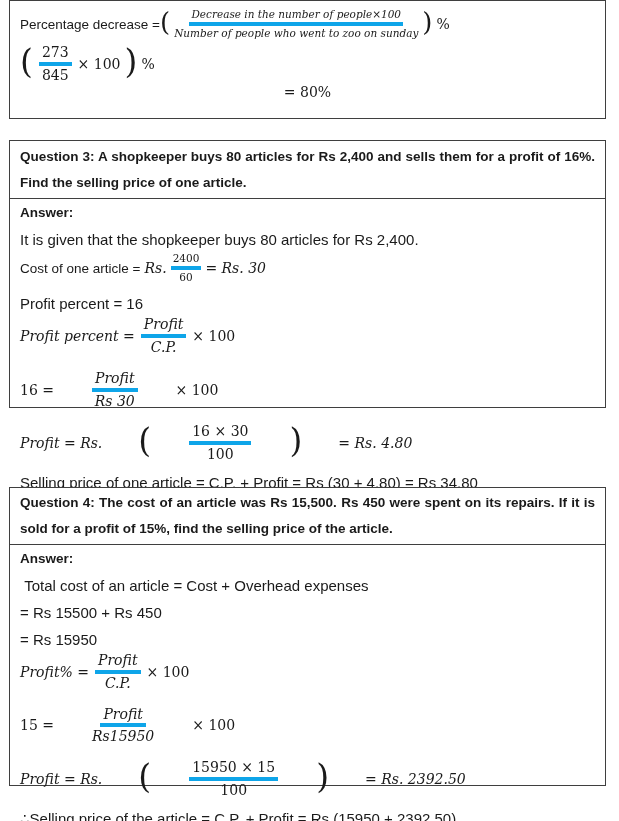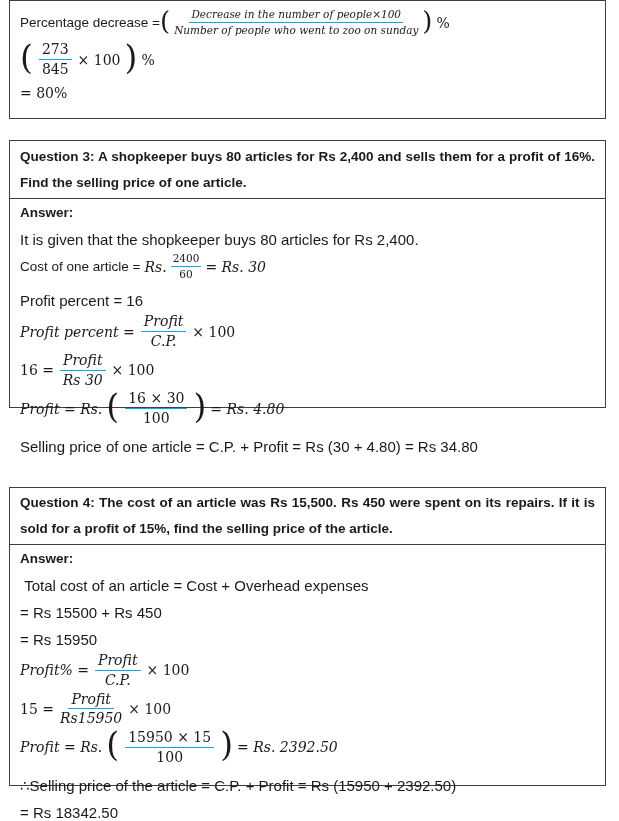--- a/index.html
+++ b/index.html
@@ -15,36 +15,36 @@
   .divider{border-top:1px solid #3f3f3f;height:0;margin:0;}
   .answer-section{padding:0 10px 6px;}
   .answer-label{font-family:"Liberation Sans",sans-serif;font-size:13.5px;font-weight:bold;margin-top:6px;}
   .pline{font-family:"Liberation Sans",sans-serif;font-size:15px;line-height:15px;
          white-space:pre-wrap;margin-top:12px;}
   .line{display:flex;align-items:center;flex-wrap:nowrap;}
   .t{font-family:"Liberation Sans",sans-serif;font-size:13.5px;}
   .m{font-family:"DejaVu Serif",serif;font-style:italic;font-size:14px;}
   .mn{font-family:"DejaVu Serif",serif;font-size:14px;}
   .frac{display:inline-flex;flex-direction:column;align-items:center;margin:0 6px;line-height:1.2;}
-  .frac .fn{border-bottom:1px solid #0ea5e9;padding:0 3px 1px;}
+  .frac .fn{border-bottom:4px solid #0ea5e9;padding:0 3px 1px;}
   .frac .fd{padding-top:1px;}
   .frac.small{font-size:10.5px;line-height:1.25;margin:0 4px;}
   .frac.small .fn{padding:0 2px 1px;}
   .bigp{font-family:"DejaVu Serif",serif;font-size:33px;line-height:0;vertical-align:middle;
         position:relative;top:-2px;font-weight:400;}
   .bigp.smallp{font-size:26px;}
   .gap-l{margin-left:4px;} .gap-r{margin-right:4px;}
   
   #box1 .inner{padding:5px 10px 0;}
   #box1 .line1{margin-top:2px;}
   #box1 .line2{margin-top:4px;}
-  #box1 .line3{margin-top:7px;}
+  #box1 .line3{justify-content:center;}
   
   .mline{margin-top:5px;}
-  .mline-tight{margin-top:2px;}
+  .mline-tight{margin-top:14px;gap:32px;}
 </style>
 </head>
 <body>
 
 <div id="page">
 
   <div class="box" id="box1">
     <div class="inner">
       <div class="line line1">
         <span class="t">Percentage decrease = </span>

